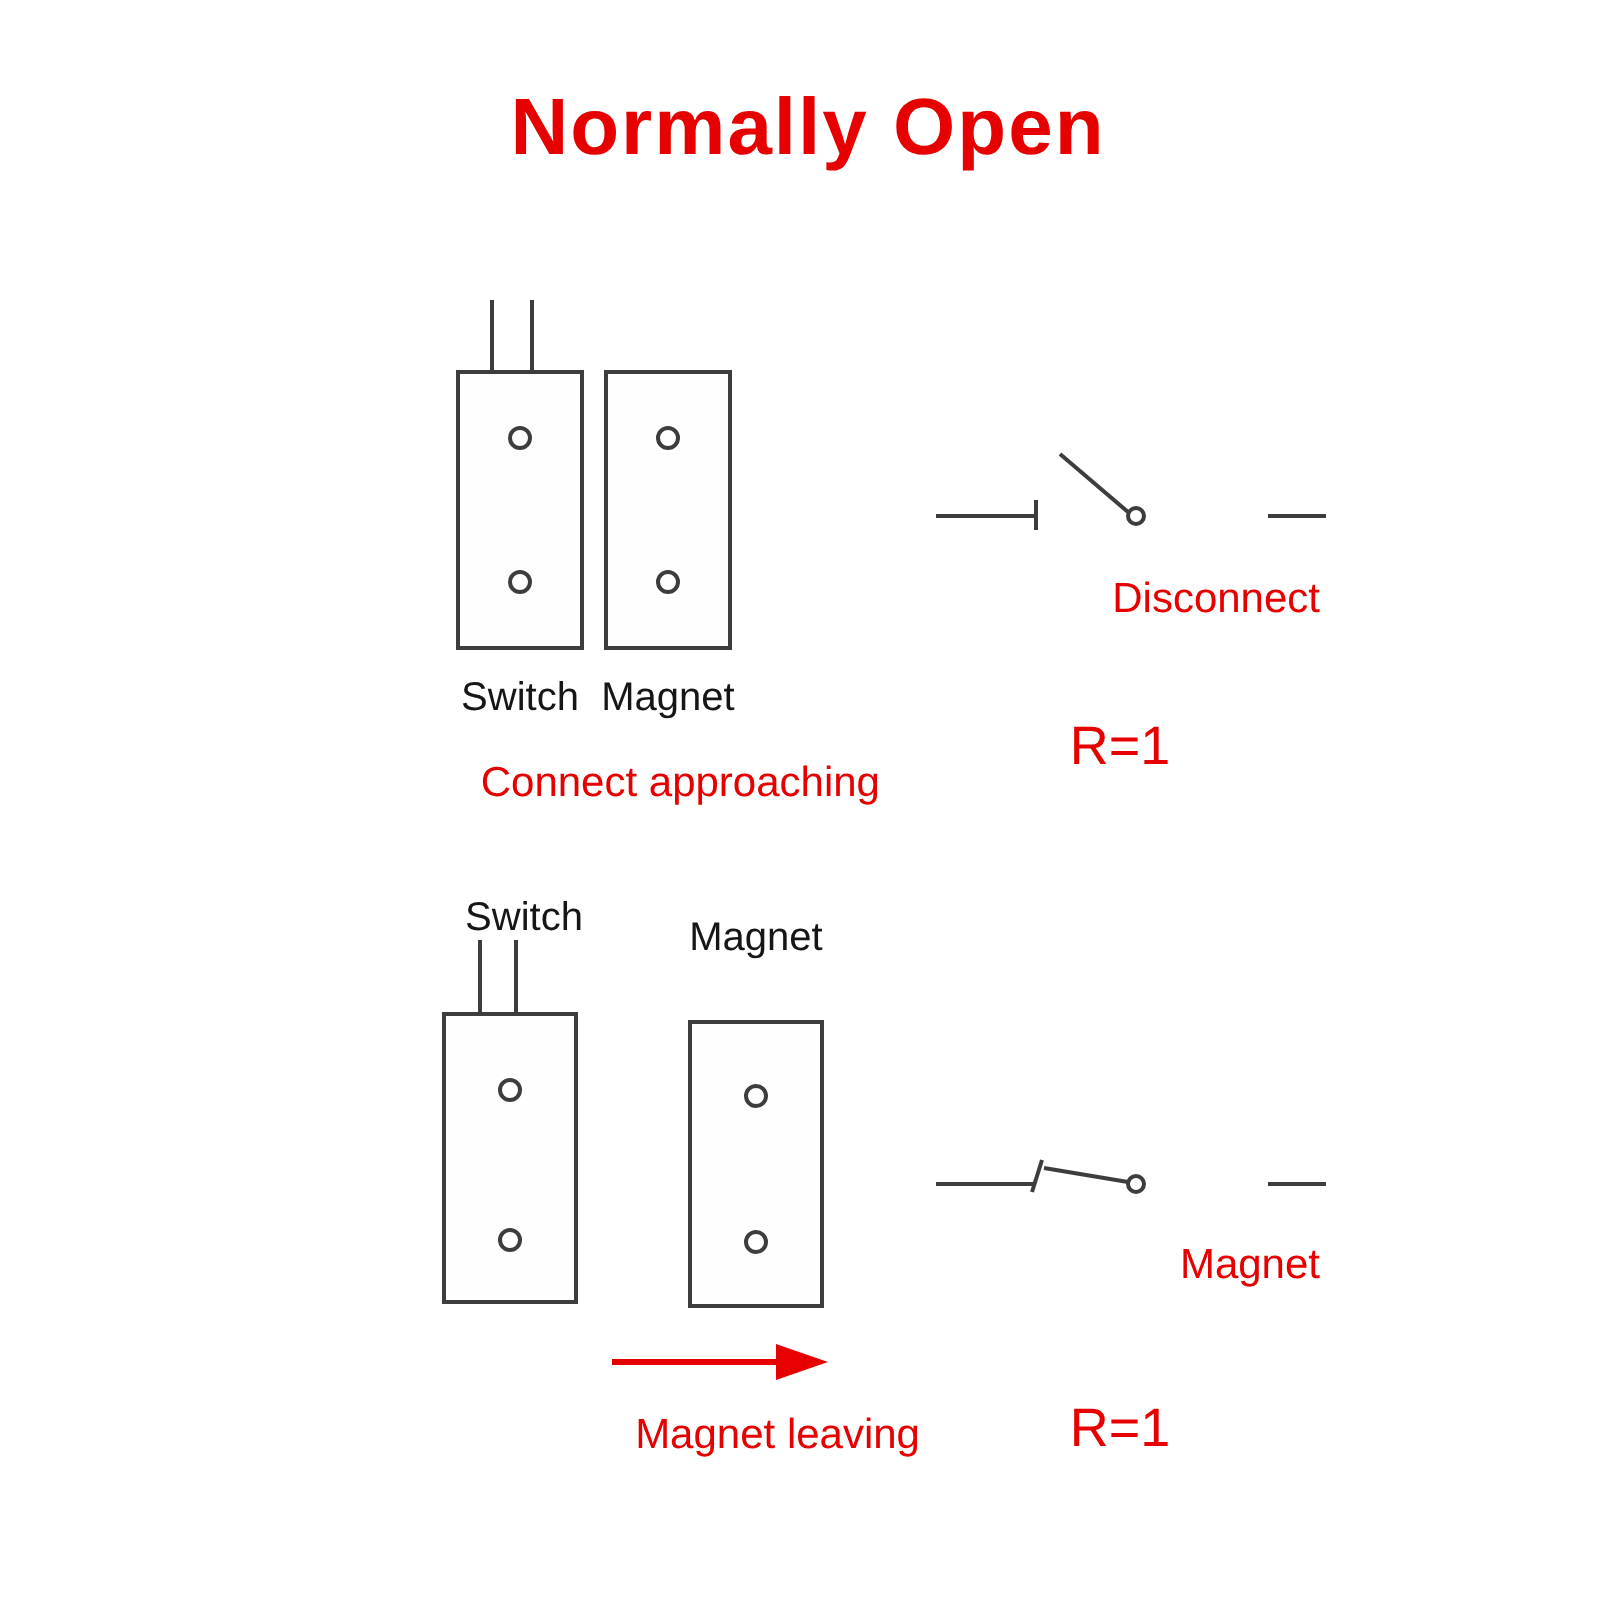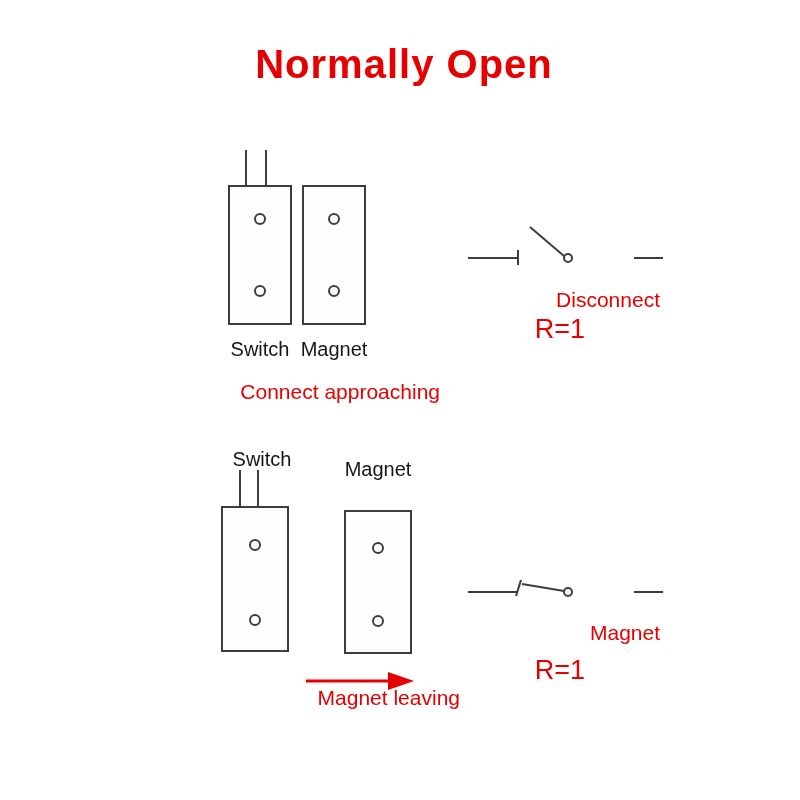--- a/index.html
+++ b/index.html
@@ -57,20 +57,21 @@
     position:absolute;
     color:var(--accent);
     font-size:21px;
     text-align:right;
   }
   .red-value{
     position:absolute;
     color:var(--accent);
     font-size:27px;
     text-align:center;
+    margin-top:44px;
   }
   .abs{position:absolute;}
   svg{display:block;}
 </style>
 </head>
 <body>
 
 <div class="canvas">
 
   <div class="page-title">Normally Open</div>
@@ -122,21 +123,21 @@
     <div class="rect-block" style="left:344px;top:510px;width:68px;height:144px;">
       <div class="hole" style="top:30px;"></div>
       <div class="hole" style="top:103px;"></div>
     </div>
 
     <svg class="abs" style="left:304px;top:668px;" width="112" height="26" viewBox="0 0 112 26">
       <line x1="2" y1="13" x2="86" y2="13" stroke="var(--accent)" stroke-width="3"></line>
       <polygon points="84,4 110,13 84,22" fill="var(--accent)"></polygon>
     </svg>
 
-    <div class="red-caption" style="left:230px;top:686px;width:230px;">Magnet leaving</div>
+    <div class="red-caption" style="left:230px;top:706px;width:230px;">Magnet leaving</div>
 
     <svg class="abs" style="left:466px;top:570px;" width="200" height="44" viewBox="0 0 200 44">
       <line x1="2" y1="22" x2="52" y2="22" stroke="var(--line)" stroke-width="2"></line>
       <line x1="55" y1="10" x2="50" y2="26" stroke="var(--line)" stroke-width="2"></line>
       <line x1="56" y1="14" x2="98" y2="21" stroke="var(--line)" stroke-width="2"></line>
       <circle cx="102" cy="22" r="4" fill="#ffffff" stroke="var(--line)" stroke-width="2"></circle>
       <line x1="168" y1="22" x2="197" y2="22" stroke="var(--line)" stroke-width="2"></line>
     </svg>
 
     <div class="red-caption" style="left:460px;top:621px;width:200px;">Magnet</div>

